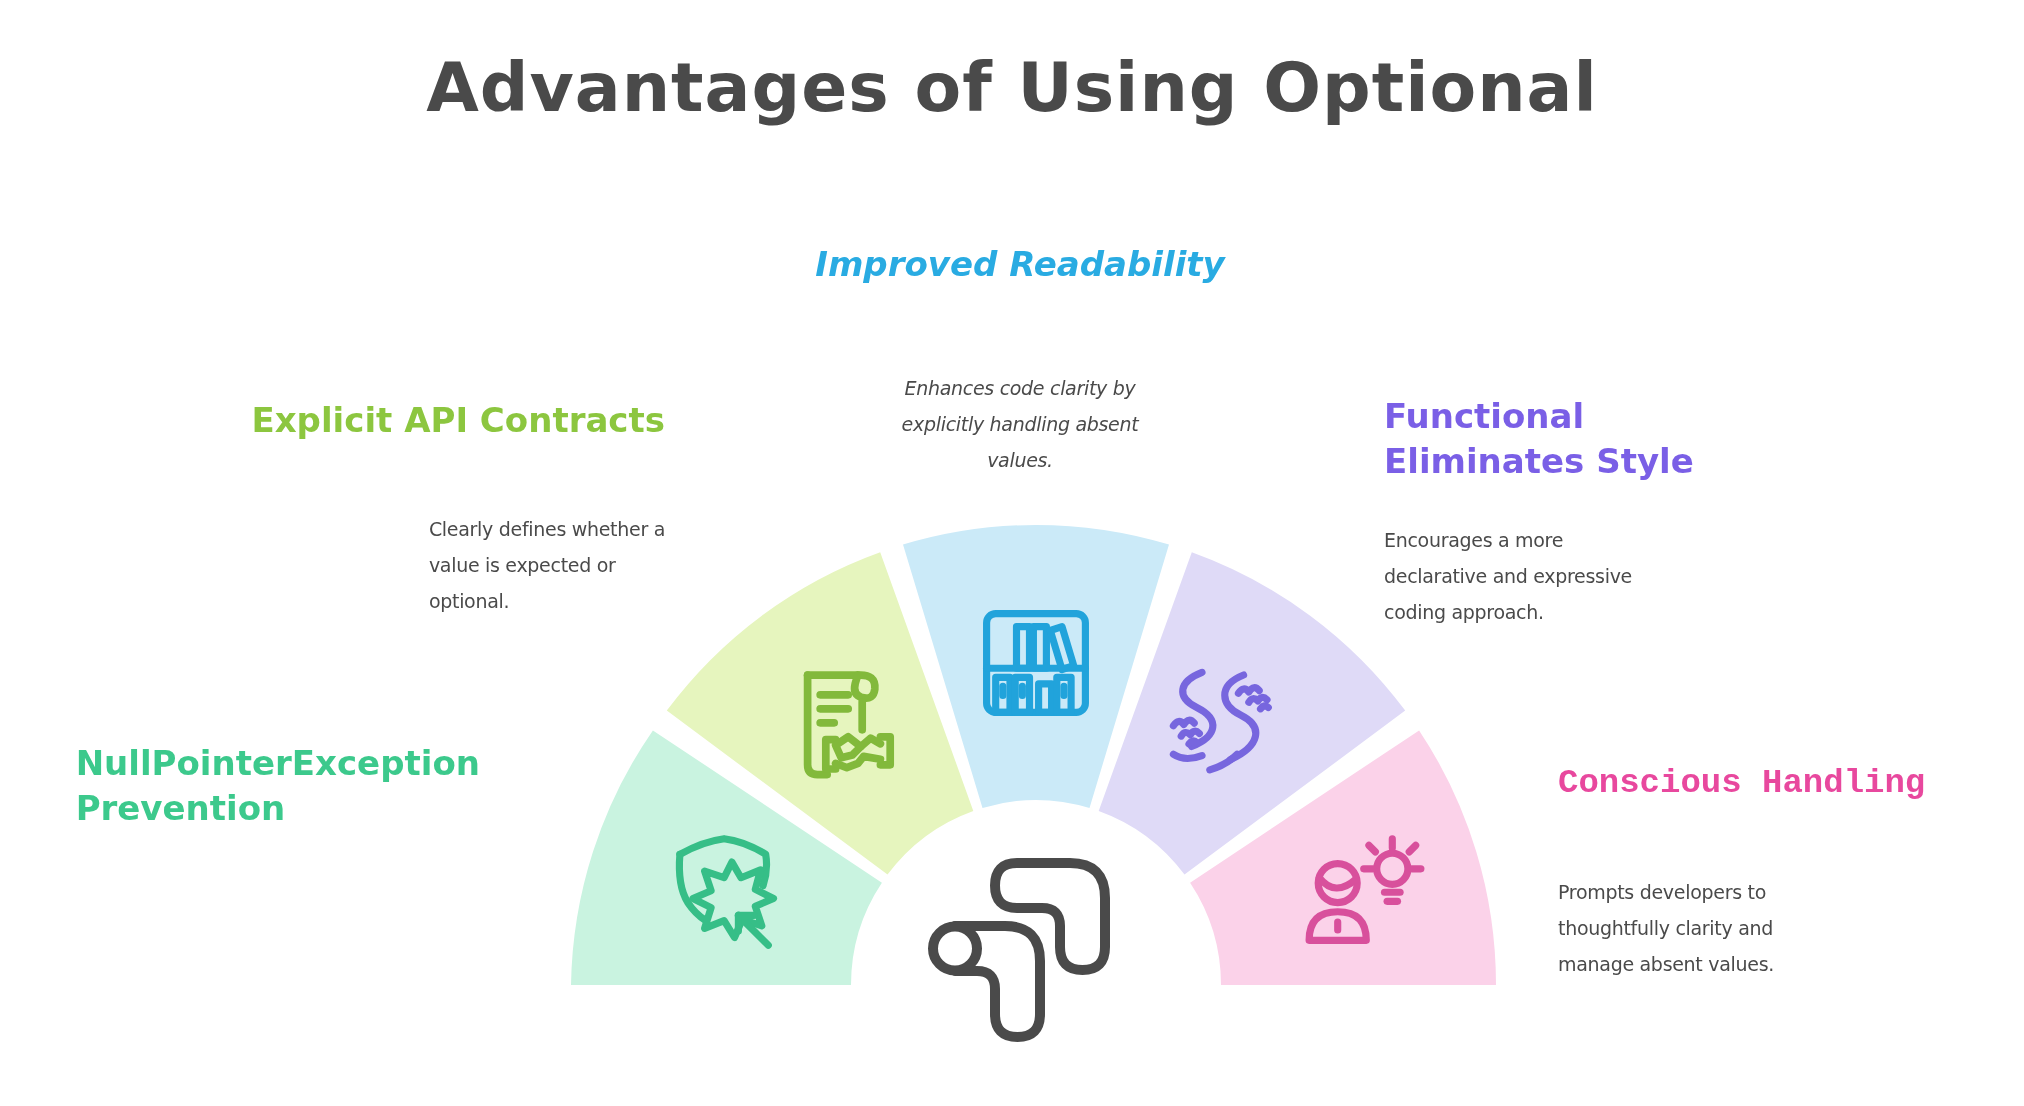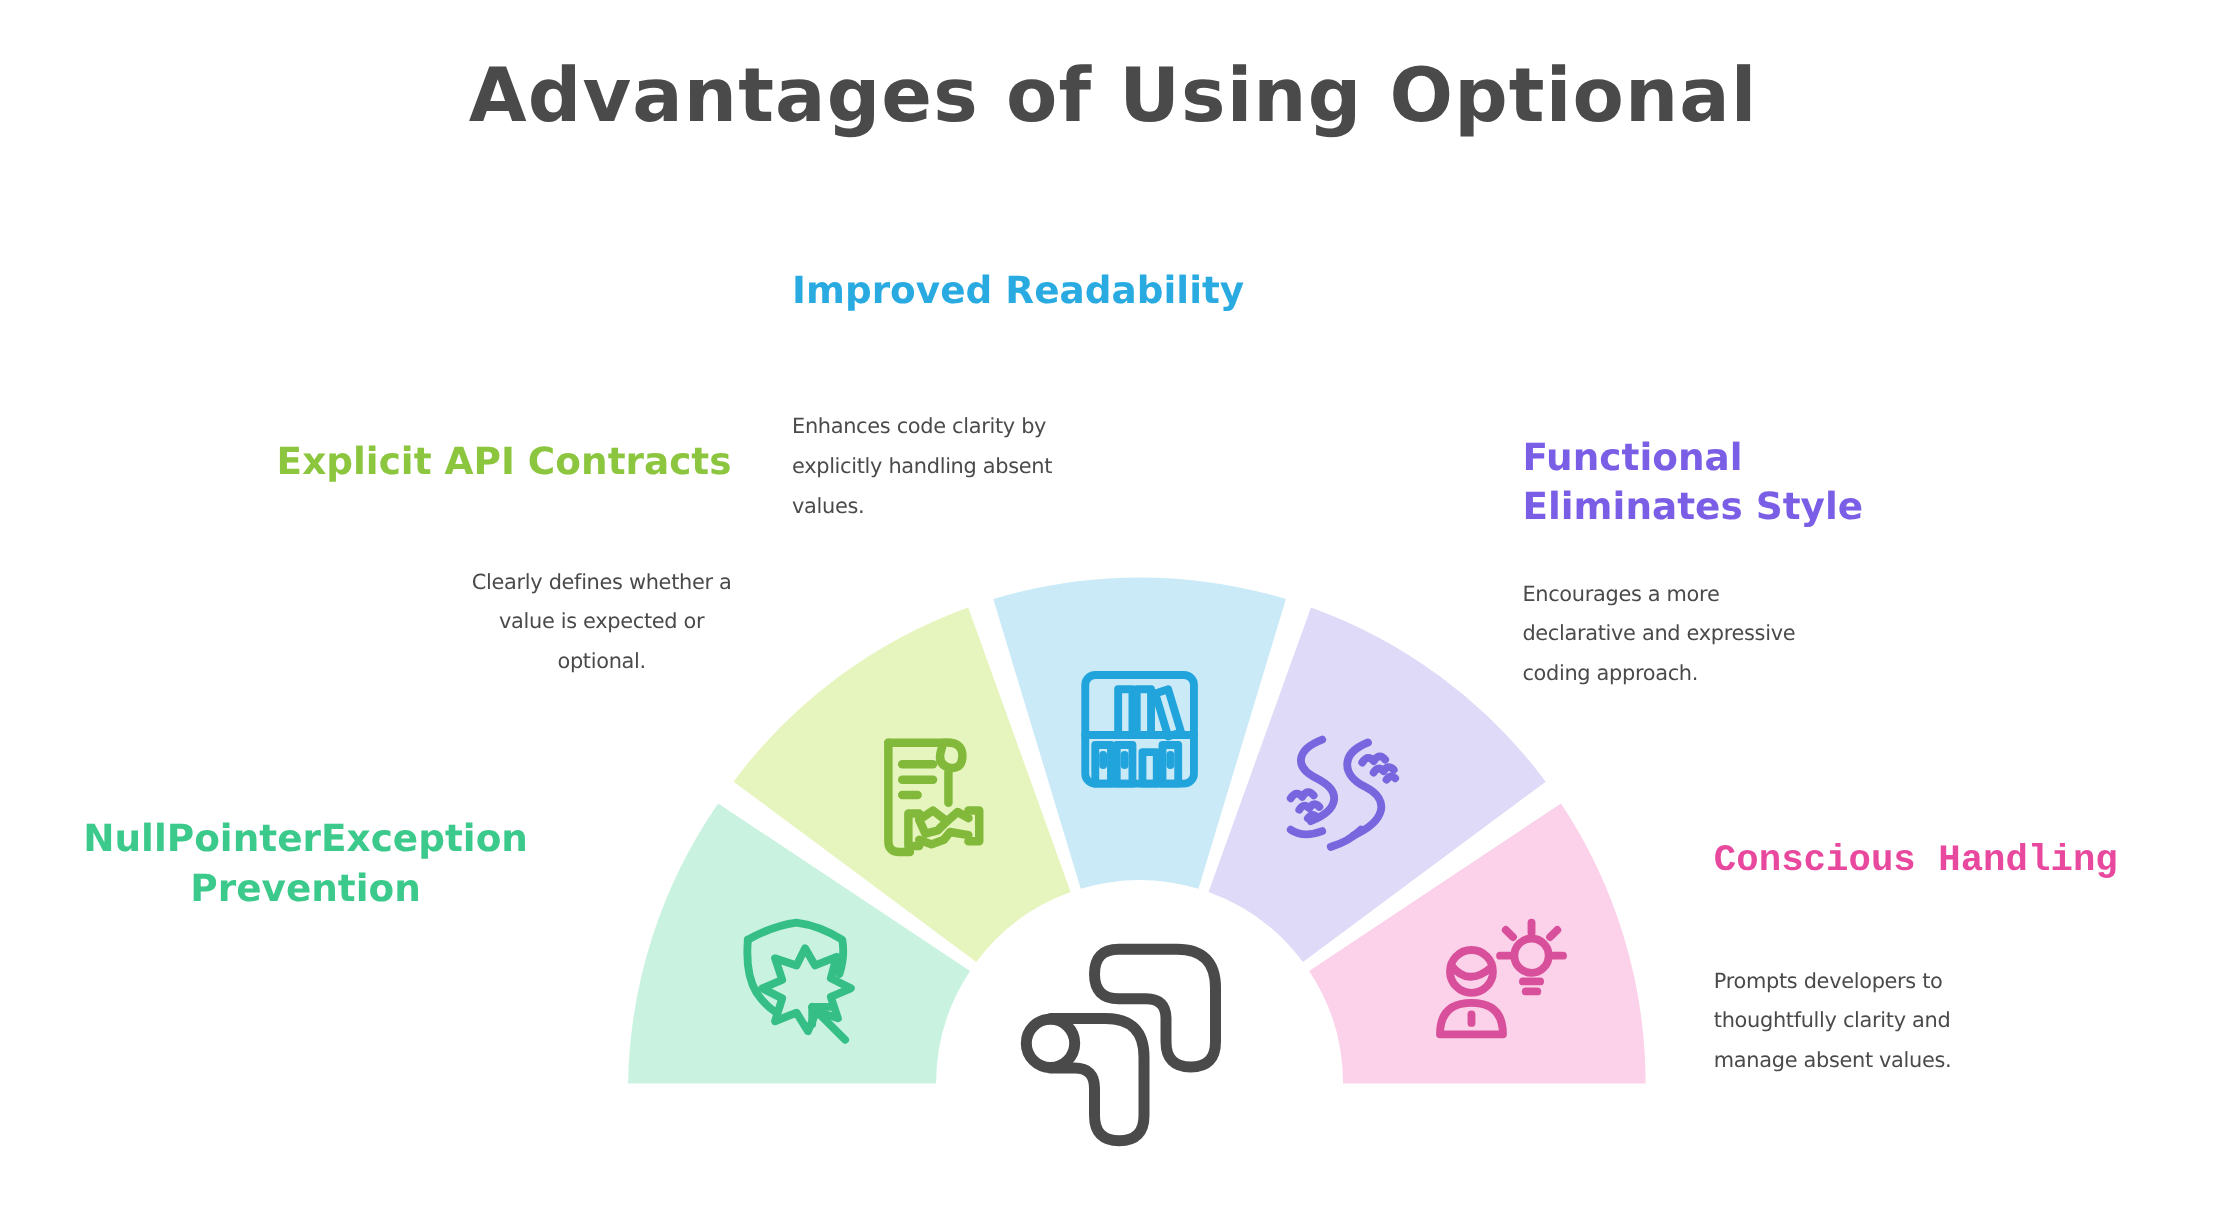--- a/index.html
+++ b/index.html
@@ -19,22 +19,22 @@
   .ftitle{
     position:absolute;
     font-size:34px;font-weight:bold;line-height:45px;
     white-space:pre-line;margin:0;
   }
   .fbody{
     position:absolute;
     font-size:19px;line-height:36px;
     white-space:pre-line;margin:0;letter-spacing:-0.3px;
   }
-  .t-center{}
-  .t-right{text-align:center;}
+  .t-center{text-align:center;font-style:italic;}
+  .t-right{text-align:left;}
   .t-left{text-align:left;}
   #fan{position:absolute;left:0;top:0;}
   .icon{fill:none;stroke:currentColor;stroke-width:5.5;stroke-linecap:round;stroke-linejoin:round;}
   .logo{fill:#ffffff;stroke:currentColor;stroke-width:10;stroke-linejoin:round;}
 </style>
 </head>
 <body>
 
 <div id="stage" style="background: rgb(255, 255, 255);">
 

